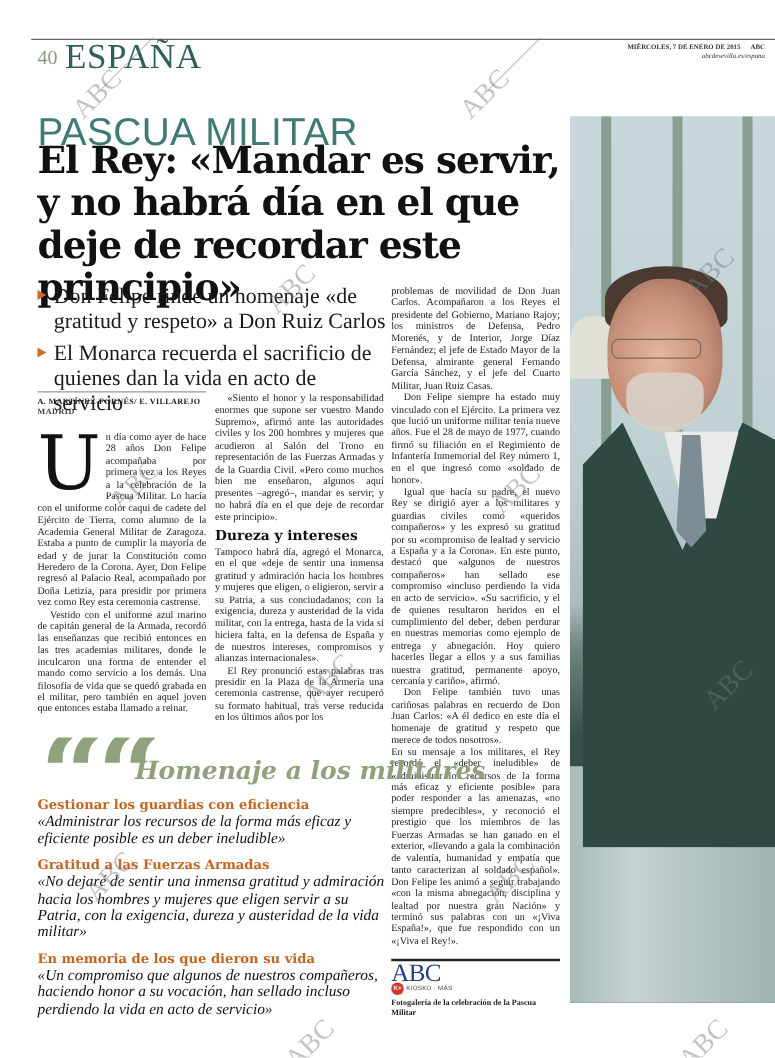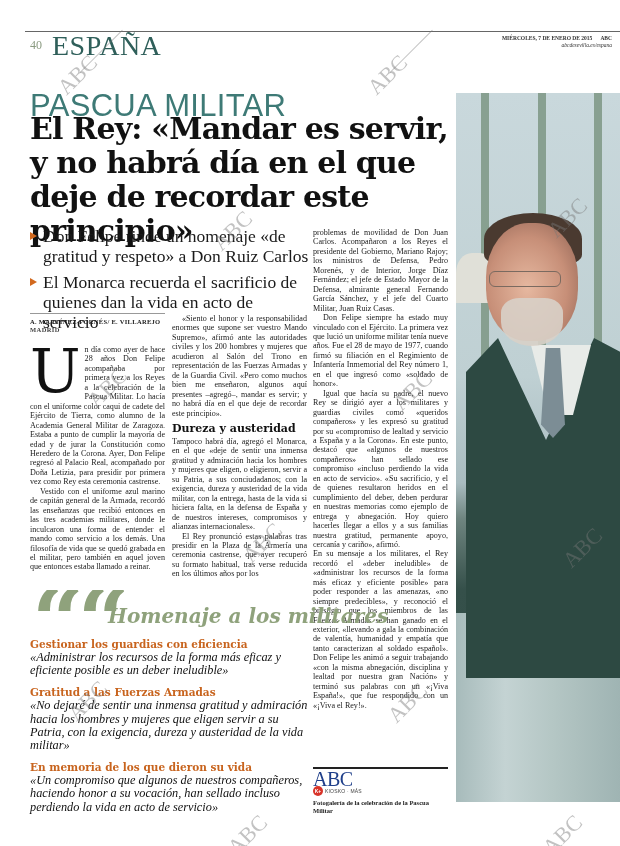--- a/index.html
+++ b/index.html
@@ -4,21 +4,21 @@
 <style>
   html, body { margin: 0; padding: 0; }
   body {
     width: 620px; height: 846px; background: #ffffff; position: relative; overflow: hidden;
     font-family: "DejaVu Serif", serif; color: #1a1a1a;
   }
   .abs { position: absolute; }
 
   
   .top-rule { position: absolute; left: 25px; right: 0; top: 31px; height: 1px; background: #666; }
-  .page-num { left: 30px; top: 38px; font-family: "Liberation Serif", serif; font-size: 12px; color: #8a9a80; }
+  .page-num { left: 30px; top: 38px; font-family: "Liberation Serif", serif; font-size: 16px; color: #8a9a80; }
   .section { left: 52px; top: 30px; font-family: "Liberation Serif", serif; font-size: 28px; color: #2f5f5a; letter-spacing: 0.5px; }
   .dateline { right: 8px; top: 35px; text-align: right; font-family: "Liberation Serif", serif; font-size: 5.5px; line-height: 7px; color: #333; font-weight: bold; }
   .dateline .abc-mini { margin-left: 8px; }
   .dateline .url { font-weight: normal; font-style: italic; }
 
   
   .kicker { left: 30px; top: 88px; font-family: Liberation Sans, sans-serif; font-size: 31px; color: #3e7a76; letter-spacing: 0.3px; }
   .headline { left: 30px; top: 112px; width: 425px; font-family: "DejaVu Serif", serif; font-weight: bold; font-size: 30px; line-height: 34px; color: #111; letter-spacing: -0.8px; }
   .subheads { left: 30px; top: 226px; width: 280px; }
   .subhead { position: relative; padding-left: 13px; font-family: "Liberation Serif", serif; font-size: 17.5px; line-height: 20px; color: #1a1a1a; margin-bottom: 6px; }
@@ -101,29 +101,30 @@
 <div class="abs byline">A. MARTÍNEZ-FORNÉS/ E. VILLAREJO</div>
 <div class="abs byline-loc">MADRID</div>
 
 <div class="col col1">
   <p class="noindent"><span class="dropcap">U</span><span>n día como ayer de hace 28 años Don Felipe acompañaba por primera vez a los Reyes a la celebración de la Pascua Militar. Lo hacía con el uniforme color caqui de cadete del Ejército de Tierra, como alumno de la Academia General Militar de Zaragoza. Estaba a punto de cumplir la mayoría de edad y de jurar la Constitución como Heredero de la Corona. Ayer, Don Felipe regresó al Palacio Real, acompañado por Doña Letizia, para presidir por primera vez como Rey esta ceremonia castrense.</span></p>
   <p>Vestido con el uniforme azul marino de capitán general de la Armada, recordó las enseñanzas que recibió entonces en las tres academias militares, donde le inculcaron una forma de entender el mando como servicio a los demás. Una filosofía de vida que se quedó grabada en el militar, pero también en aquel joven que entonces estaba llamado a reinar.</p>
 </div>
 
 <div class="col col2">
   <p>«Siento el honor y la responsabilidad enormes que supone ser vuestro Mando Supremo», afirmó ante las autoridades civiles y los 200 hombres y mujeres que acudieron al Salón del Trono en representación de las Fuerzas Armadas y de la Guardia Civil. «Pero como muchos bien me enseñaron, algunos aquí presentes –agregó–, mandar es servir; y no habrá día en el que deje de recordar este principio».</p>
-  <div class="col-subhead">Dureza y austeridad</div>
+  <div class="col-subhead">Dureza y intereses</div>
   <p class="noindent">Tampoco habrá día, agregó el Monarca, en el que «deje de sentir una inmensa gratitud y admiración hacia los hombres y mujeres que eligen, o eligieron, servir a su Patria, a sus conciudadanos; con la exigencia, dureza y austeridad de la vida militar, con la entrega, hasta de la vida si hiciera falta, en la defensa de España y de nuestros intereses, compromisos y alianzas internacionales».</p>
   <p>El Rey pronunció estas palabras tras presidir en la Plaza de la Armería una ceremonia castrense, que ayer recuperó su formato habitual, tras verse reducida en los últimos años por los</p>
 </div>
 
 <div class="col col3">
   <p class="noindent">problemas de movilidad de Don Juan Carlos. Acompañaron a los Reyes el presidente del Gobierno, Mariano Rajoy; los ministros de Defensa, Pedro Morenés, y de Interior, Jorge Díaz Fernández; el jefe de Estado Mayor de la Defensa, almirante general Fernando García Sánchez, y el jefe del Cuarto Militar, Juan Ruiz Casas.</p>
   <p>Don Felipe siempre ha estado muy vinculado con el Ejército. La primera vez que lució un uniforme militar tenía nueve años. Fue el 28 de mayo de 1977, cuando firmó su filiación en el Regimiento de Infantería Inmemorial del Rey número 1, en el que ingresó como «soldado de honor».</p>
   <p>Igual que hacía su padre, el nuevo Rey se dirigió ayer a los militares y guardias civiles como «queridos compañeros» y les expresó su gratitud por su «compromiso de lealtad y servicio a España y a la Corona». En este punto, destacó que «algunos de nuestros compañeros» han sellado ese compromiso «incluso perdiendo la vida en acto de servicio». «Su sacrificio, y el de quienes resultaron heridos en el cumplimiento del deber, deben perdurar en nuestras memorias como ejemplo de entrega y abnegación. Hoy quiero hacerles llegar a ellos y a sus familias nuestra gratitud, permanente apoyo, cercanía y cariño», afirmó.</p>
+  <p>Don Felipe también tuvo unas cariñosas palabras en recuerdo de Don Juan Carlos: «A él dedico en este día el homenaje de gratitud y respeto que merece de todos nosotros».</p>
   <p class="noindent">En su mensaje a los militares, el Rey recordó el «deber ineludible» de «administrar los recursos de la forma más eficaz y eficiente posible» para poder responder a las amenazas, «no siempre predecibles», y reconoció el prestigio que los miembros de las Fuerzas Armadas se han ganado en el exterior, «llevando a gala la combinación de valentía, humanidad y empatía que tanto caracterizan al soldado español». Don Felipe les animó a seguir trabajando «con la misma abnegación, disciplina y lealtad por nuestra gran Nación» y terminó sus palabras con un «¡Viva España!», que fue respondido con un «¡Viva el Rey!».</p>
 </div>
 
 <div class="abs quote-marks">““</div>
 <div class="abs quote-title">Homenaje a los militares</div>
 <div class="abs quotes">
   <div class="q-item">
     <div class="q-head">Gestionar los guardias con eficiencia</div>
     <div class="q-text">«Administrar los recursos de la forma más eficaz y eficiente posible es un deber ineludible»</div>
   </div>

